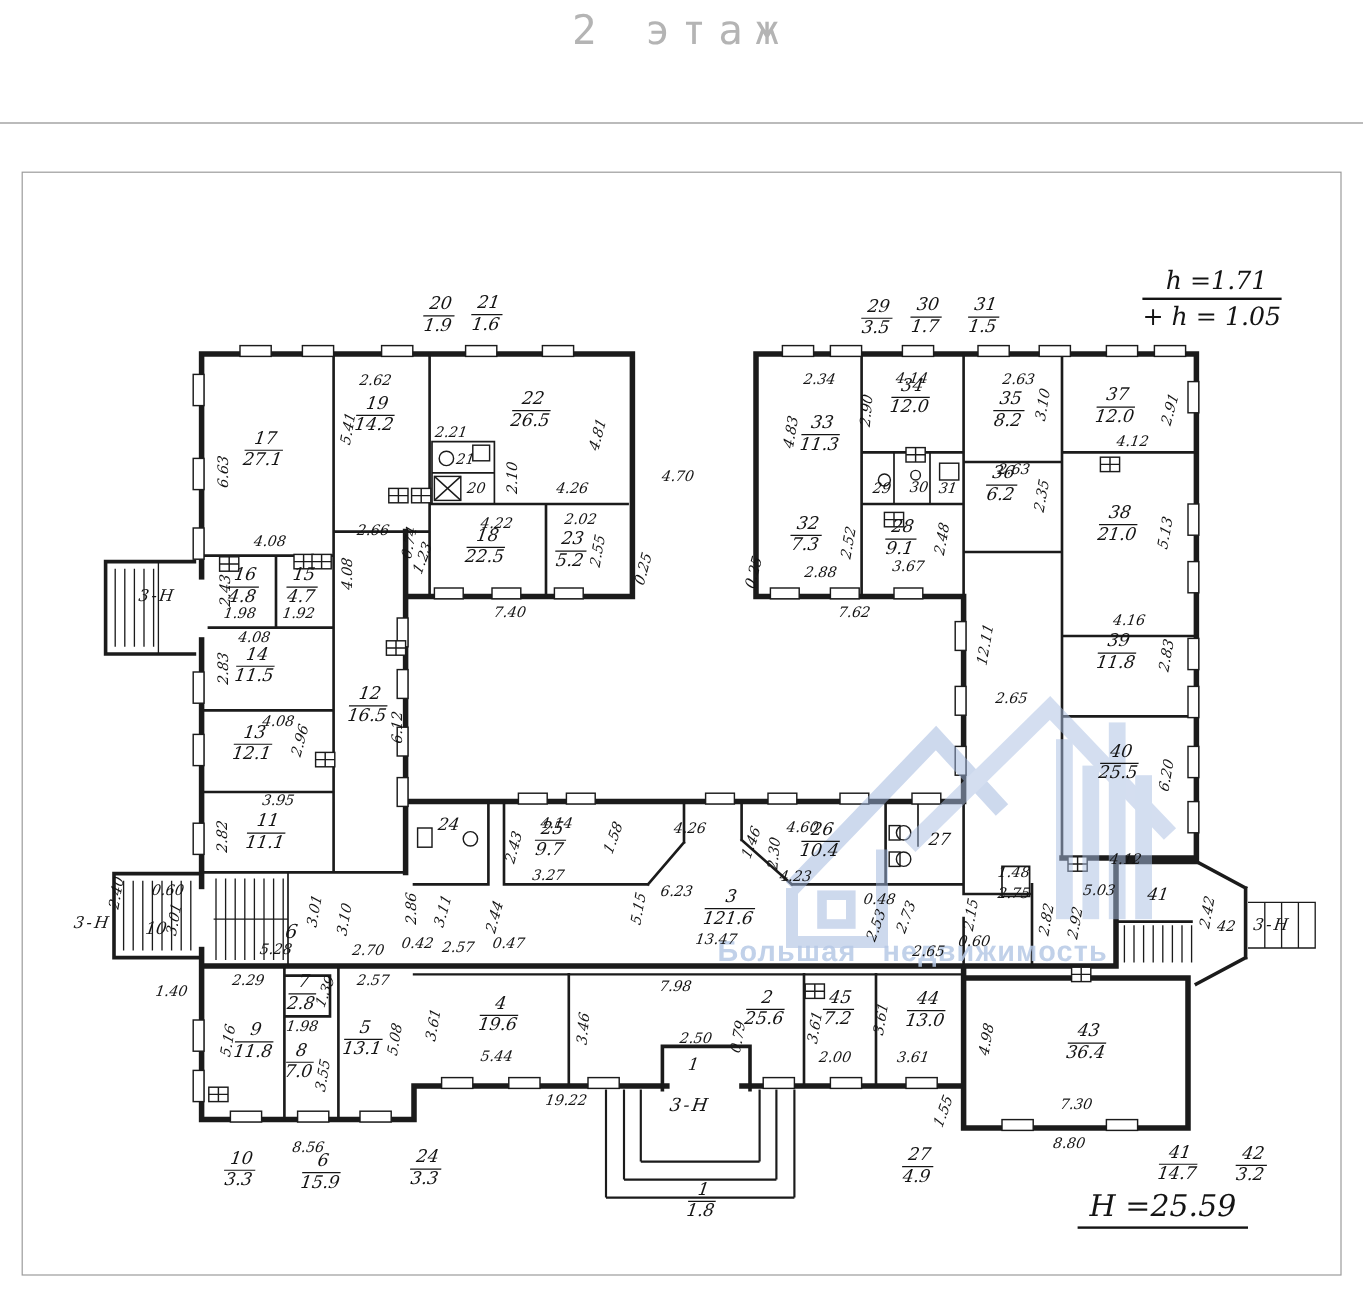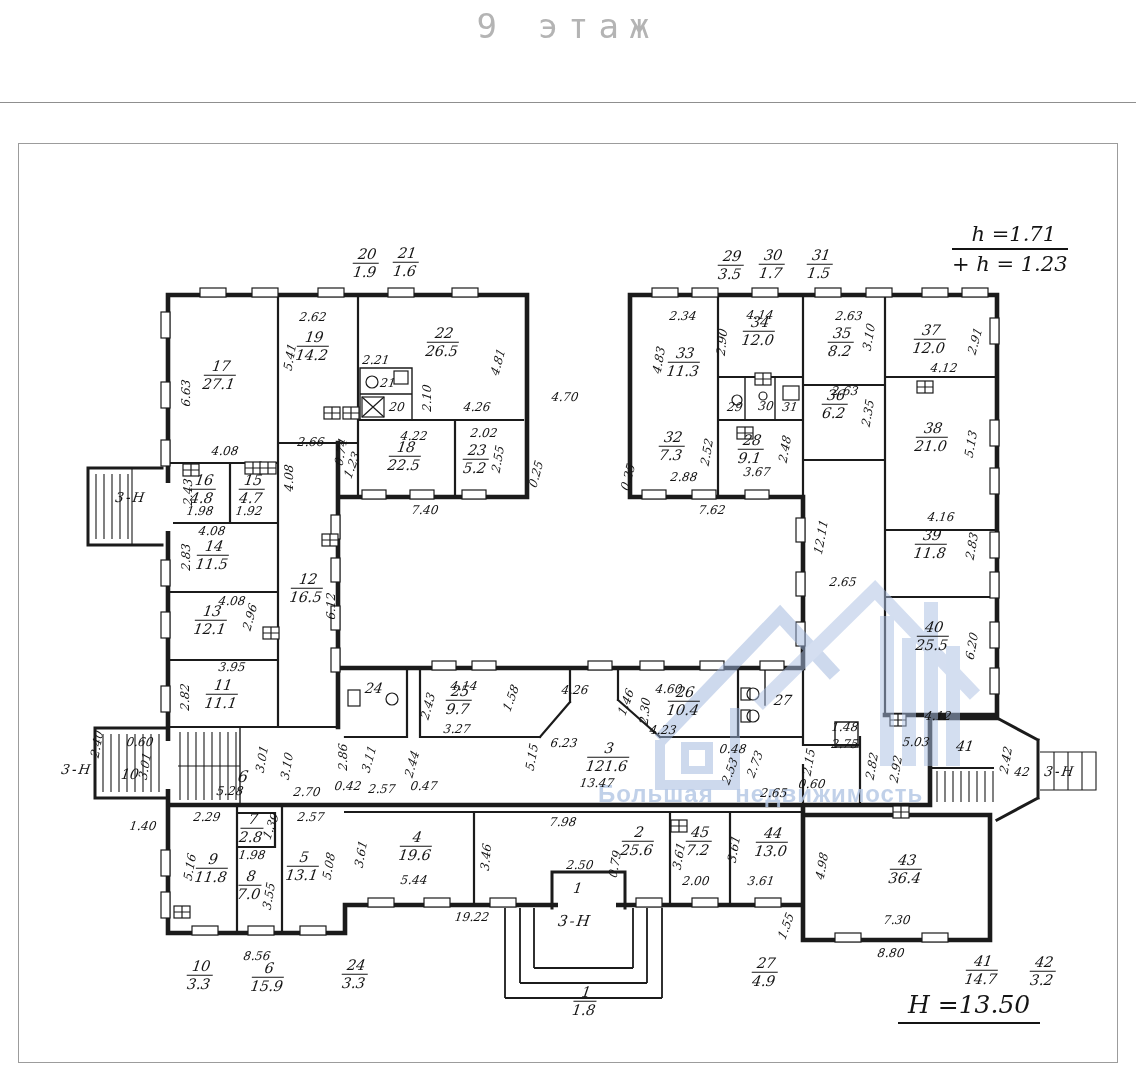--- a/index.html
+++ b/index.html
@@ -19,21 +19,21 @@
   .hnote .l1{border-bottom:2px solid #141414;padding:0 8px 2px 16px}
   .hnote .l2{padding-top:2px}
   .Hnote{position:absolute;left:898px;top:990px;font-style:italic;font-size:25px;color:#141414;border-bottom:2.5px solid #141414;padding:0 10px 3px}
   .wm{position:absolute;left:0;top:0;pointer-events:none}
   .wmtext{position:absolute;left:598px;top:780px;width:440px;text-align:left;font-family:"Liberation Sans",sans-serif;font-weight:700;font-size:24px;color:#b7c9e6;letter-spacing:1px;word-spacing:14px;opacity:.85}
 </style>
 </head>
 <body>
 
 <div class="page">
-  <div class="title">9 этаж</div>
+  <div class="title">2 этаж</div>
   <div class="topline"></div>
   <div class="frame"></div>
 
   <svg class="plan" width="1136" height="1080" viewBox="0 0 1136 1080">
     <defs>
       <g id="rad" stroke="#1b1b1b" stroke-width="1.2" fill="#fff">
         <rect x="-8" y="-6" width="16" height="12"></rect>
         <path d="M0,-6 V6 M-8,0 H8" fill="none"></path>
       </g>
     </defs>
@@ -511,16 +511,16 @@
       <span class="sm" style="left: 1022px; top: 772px; transform: translate(-50%, -50%) rotate(0deg) skewX(-8deg); font-size: 12px;">42</span>
       <span class="sm" style="left: 578px; top: 888px; transform: translate(-50%, -50%) rotate(0deg) skewX(-8deg); font-size: 14px;">1</span>
       <span class="exit" style="left: 131px; top: 497px; transform: translate(-50%, -50%) rotate(0deg) skewX(-8deg);">3-Н</span>
       <span class="exit" style="left: 77px; top: 769px; transform: translate(-50%, -50%) rotate(0deg) skewX(-8deg);">3-Н</span>
       <span class="exit" style="left: 1060px; top: 771px; transform: translate(-50%, -50%) rotate(0deg) skewX(-8deg);">3-Н</span>
       <span class="exit" style="left: 575px; top: 921px; transform: translate(-50%, -50%) rotate(0deg) skewX(-8deg); font-size: 15px;">3-Н</span>
     </div>
 
   <div class="hnote">
     <div class="l1">h =1.71</div>
-    <div class="l2">+ h = 1.23</div>
+    <div class="l2">+ h = 1.05</div>
   </div>
-  <div class="Hnote">H =13.50</div>
+  <div class="Hnote">H =25.59</div>
 </div>
 
 </body></html>

